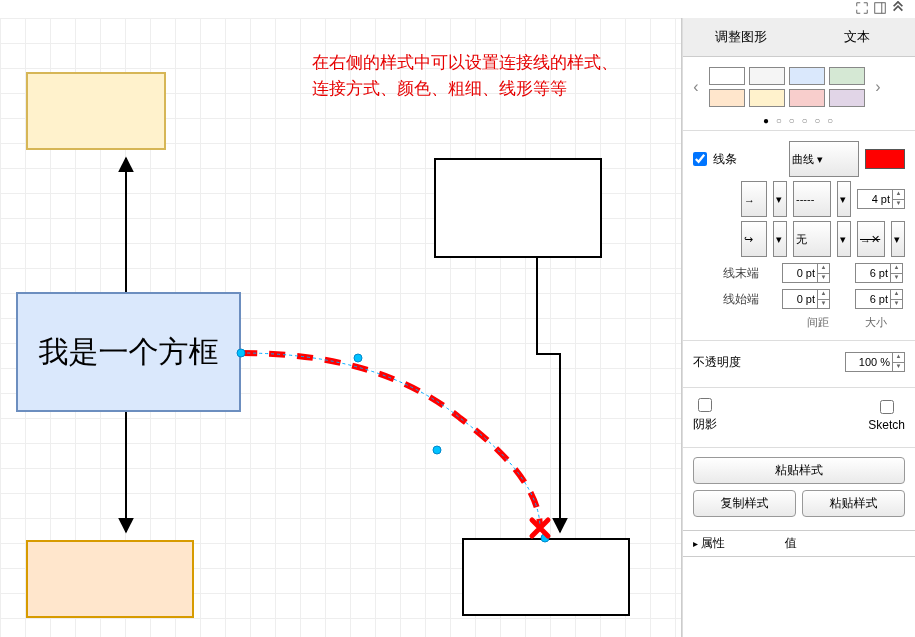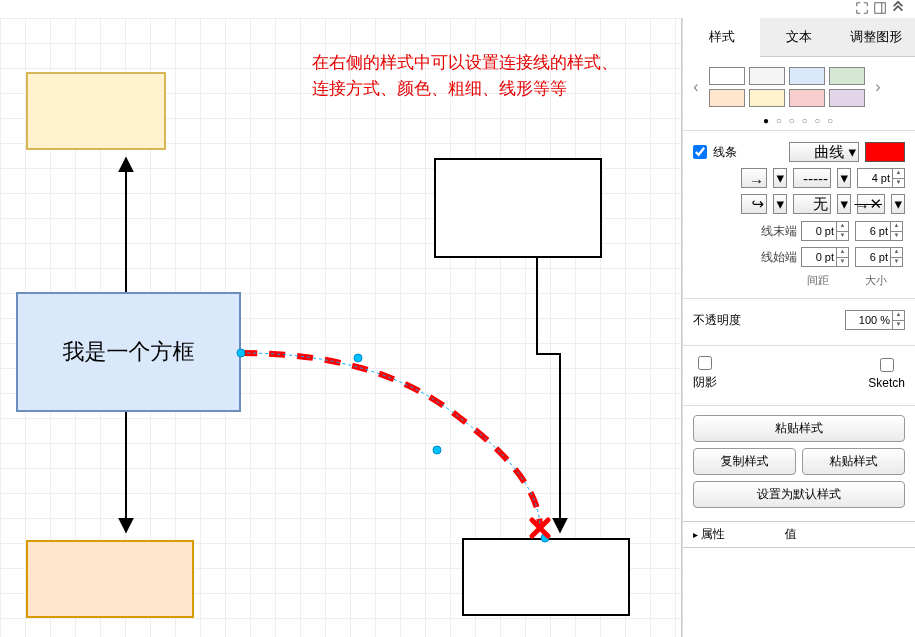--- a/index.html
+++ b/index.html
@@ -30,21 +30,21 @@
       width: 682px;
       height: 619px;
       background-image:
         linear-gradient(to right, #eee 1px, transparent 1px),
         linear-gradient(to bottom, #eee 1px, transparent 1px);
       background-size: 25px 25px;
       border-right: 1px solid #ccc;
     }
     .cshape { position: absolute; }
     .rect-yel { border: 2px solid #d6b656; background: #fff2cc; }
-    .rect-blue { border: 2px solid #6c8ebf; background: #dae8fc; display:flex; align-items:center; justify-content:center; font-size:22px; }
+    .rect-blue { border: 2px solid #6c8ebf; background: #dae8fc; display:flex; align-items:center; justify-content:center; font-size:30px; }
     .rect-orange { border: 2px solid #d79b00; background: #ffe6cc; }
     .rect-white { border: 2px solid #000; background: #fff; }
     .ann-text { color: #e60000; font-size: 17px; position: absolute; line-height: 1.5; }
     .ann-box { border: 2px solid #e60000; position: absolute; pointer-events: none; }
 
     .panel {
       position: absolute;
       right: 0;
       top: 18px;
       width: 233px;
@@ -78,27 +78,27 @@
     }
     .fill-sw { border: 1px solid #888; cursor: pointer; }
     .nav-arrow { width: 14px; text-align:center; color:#888; cursor:pointer; font-size: 16px; }
     .dots { text-align: center; padding: 4px 0; color: #888; font-size: 10px; letter-spacing: 2px; }
     .dots .active-dot { color: #000; }
     .section { padding: 6px 10px 10px; border-top: 1px solid #ddd; }
     .row { display:flex; align-items:center; gap:6px; margin: 4px 0; justify-content: flex-end; min-height: 22px;}
     .row-label { margin-right:auto; }
     .chk { width:14px; height:14px; }
     .dd {
-      height: 20px;
+      height: 36px;
       border: 1px solid #888;
       background: linear-gradient(#fff,#e8e8e8);
       display:inline-flex;
       align-items:center;
-      justify-content:flex-end;
-      font-size:15px;
+      justify-content:flex-start;
+      font-size:11px;
       cursor:pointer;
       padding: 0 2px;
     }
     .color-btn {
       width: 40px; height: 20px; border:1px solid #555;
       background: #ff0000; cursor:pointer;
     }
     .btn {
       border: 1px solid #999;
       background: linear-gradient(#fff,#eaeaea);
@@ -107,21 +107,21 @@
       padding: 4px 0;
       font-size: 12px;
       cursor: pointer;
       margin: 3px 0;
     }
     .btn-row { display:flex; gap:6px; }
     .btn-row .btn { flex:1; }
     .prop-header { display:flex; border-top:1px solid #ccc; border-bottom:1px solid #ccc; padding:4px 10px; gap: 60px;}
     .prop-header > span:first-child::before { content:"▸ "; font-size:10px; }
     .row-caption { display:flex; justify-content:space-around; color:#666; font-size:11px; margin-top: 2px; }
-    .end-grid { display:grid; grid-template-columns: auto 50px 50px; gap: 6px 4px; align-items:center; margin: 6px 0;}
+    .end-grid { display:grid; grid-template-columns: auto 50px 50px; gap: 6px 23px; align-items:center; margin: 6px 0;}
     .end-grid .lbl { text-align:right; color:#444; }
     .stepper { display:inline-flex; }
     .stepper input { width:36px; height:20px; border:1px solid #888; text-align:right; padding-right:2px; font-size:11px;}
     .stepper .sp { width:12px; height:20px; border:1px solid #888; border-left:none; display:flex; flex-direction:column;}
     .stepper .sp div { flex:1; font-size:6px; text-align:center; line-height:7px; color:#666; cursor:pointer;}
     .stepper .sp div:first-child { border-bottom:1px solid #888;}
   </style>
 </head>
 <body>
 
@@ -183,23 +183,22 @@
   <div class="ann-text" style="left:312px; top:32px;">
     <span>在右侧的样式中可以设置连接线的样式、</span><br>
     <span>连接方式、颜色、粗细、线形等等</span>
   </div>
 </div>
 
 <div class="ann-box" style="left:683px; top:20px; width:225px; height:446px;"></div>
 
 <div class="panel">
   <div class="tabs">
-    <div class="tab active">样式</div>
+    <div class="tab">调整图形</div>
     <div class="tab">文本</div>
-    <div class="tab">调整图形</div>
   </div>
 
   <div class="style-fills">
     <div class="nav-arrow">‹</div>
     <div class="fill-grid">
       <div class="fill-sw" style="background:#ffffff"></div>
       <div class="fill-sw" style="background:#f5f5f5"></div>
       <div class="fill-sw" style="background:#dae8fc"></div>
       <div class="fill-sw" style="background:#d5e8d4"></div>
       <div class="fill-sw" style="background:#ffe6cc"></div>
@@ -312,20 +311,19 @@
       </label>
     </div>
   </div>
 
   <div class="section">
     <div class="btn">粘贴样式</div>
     <div class="btn-row">
       <div class="btn">复制样式</div>
       <div class="btn">粘贴样式</div>
     </div>
-    <div class="btn">设置为默认样式</div>
   </div>
 
   <div class="prop-header">
     <span>属性</span>
     <span>值</span>
   </div>
 </div>
 
 </body></html>

